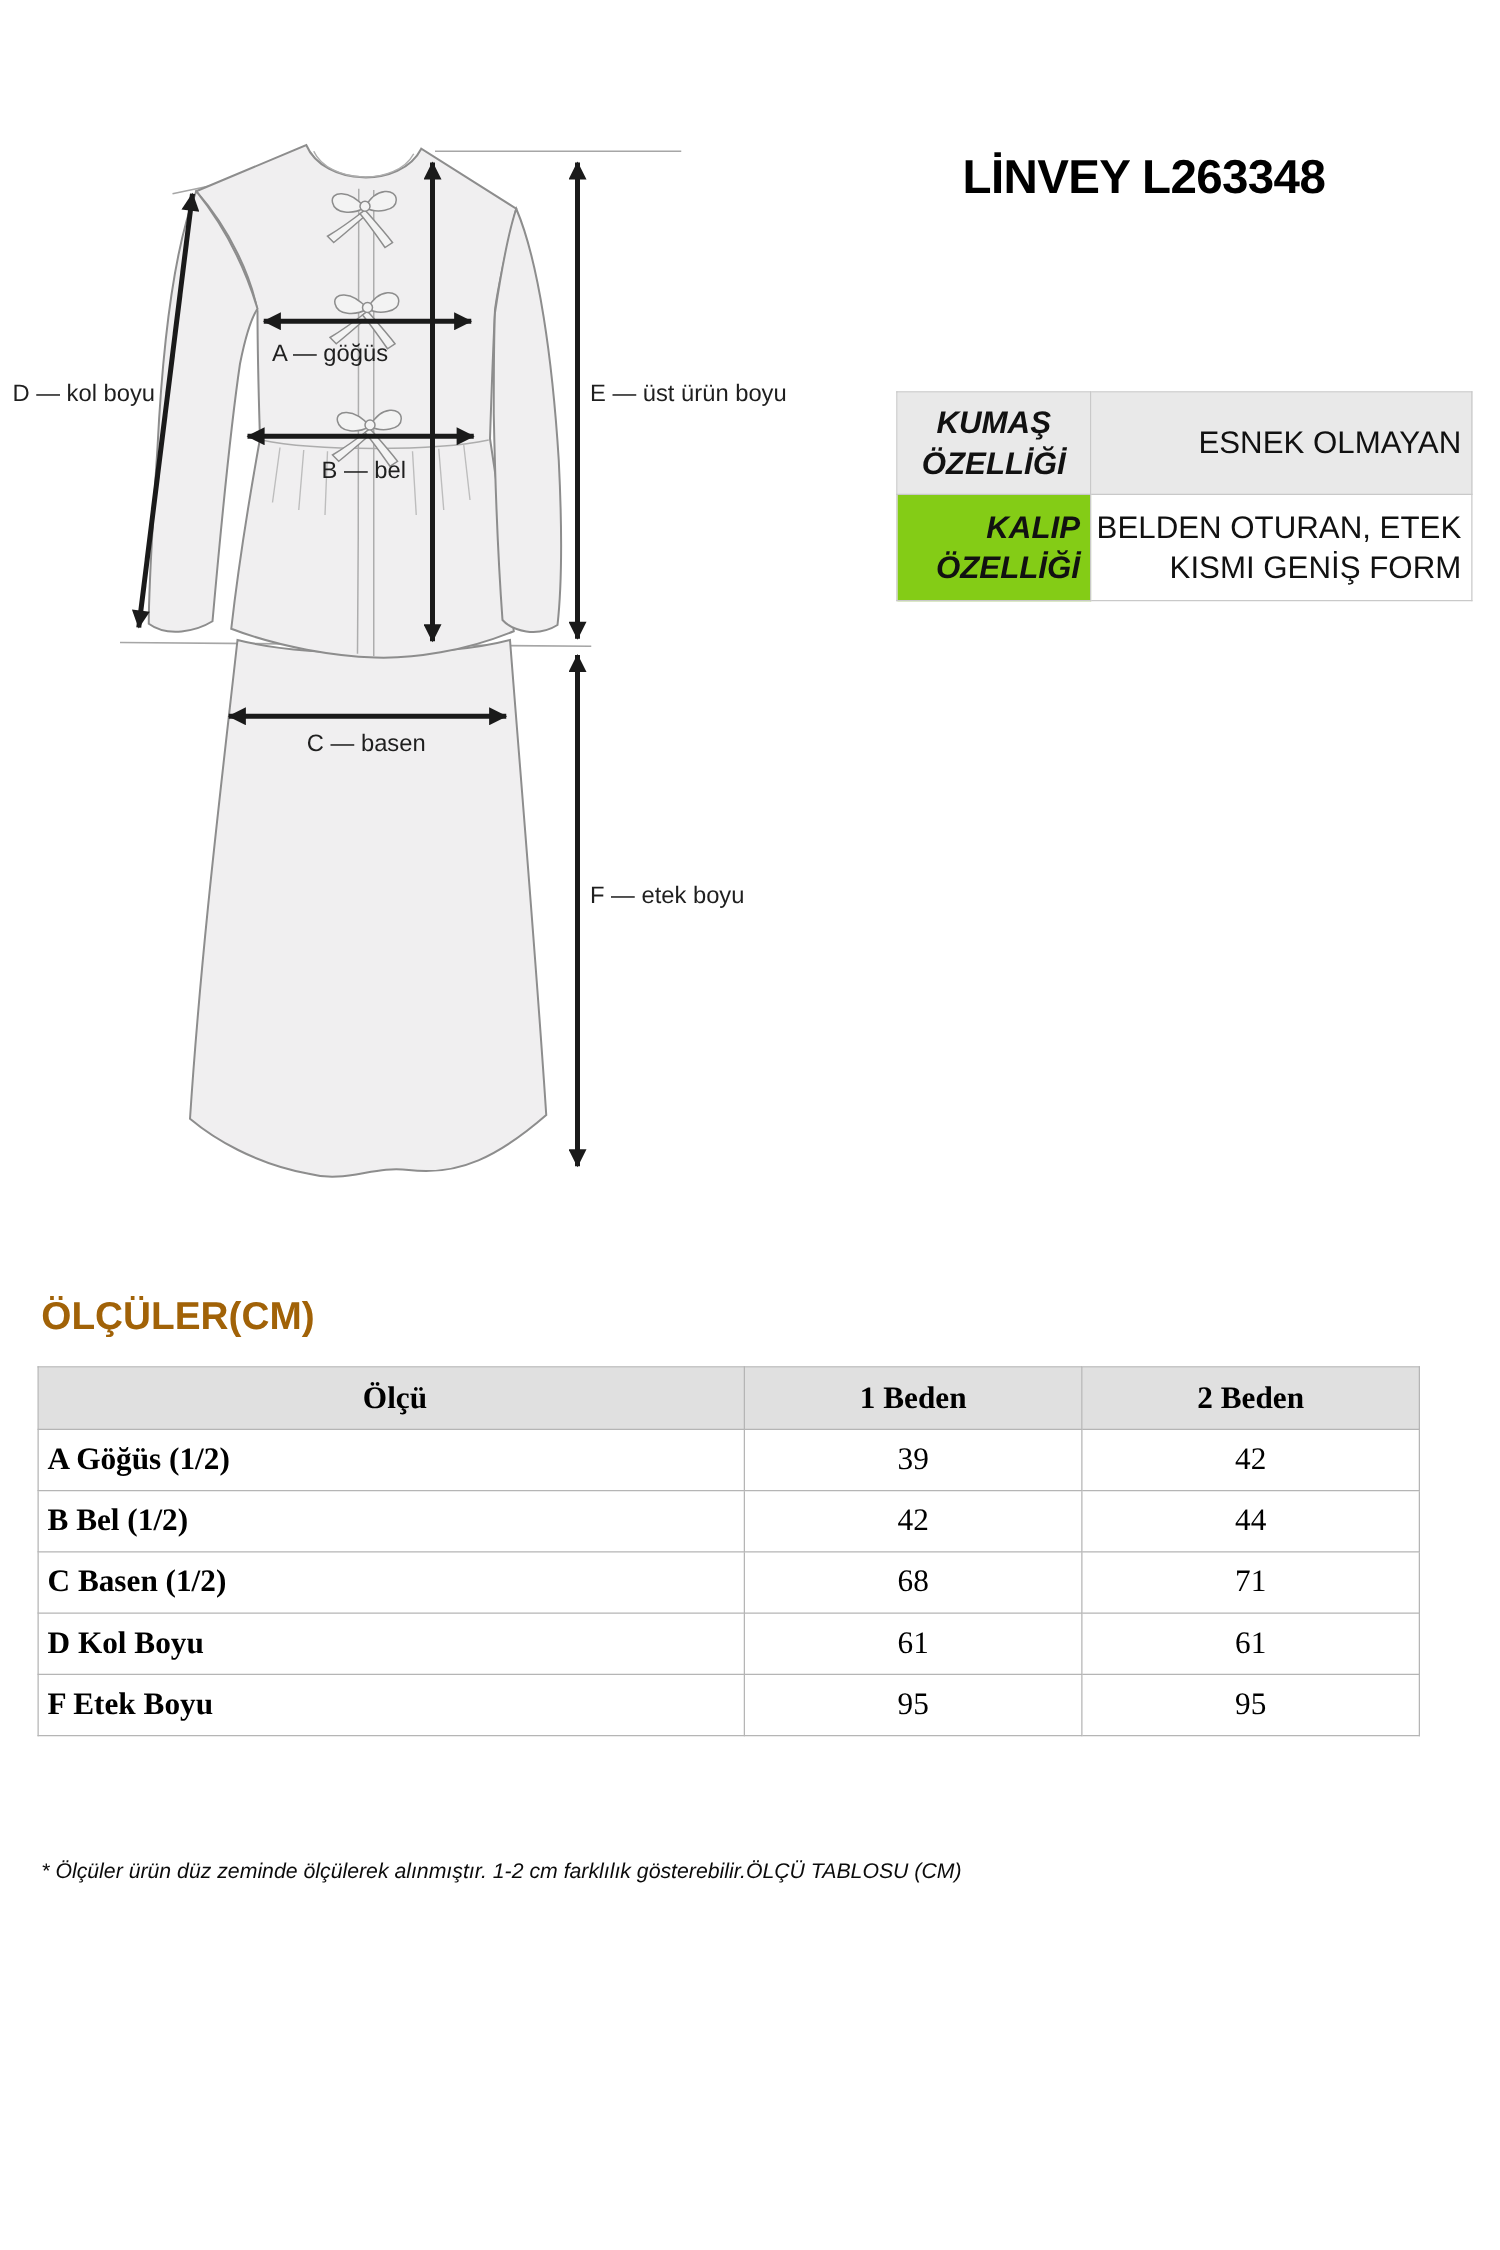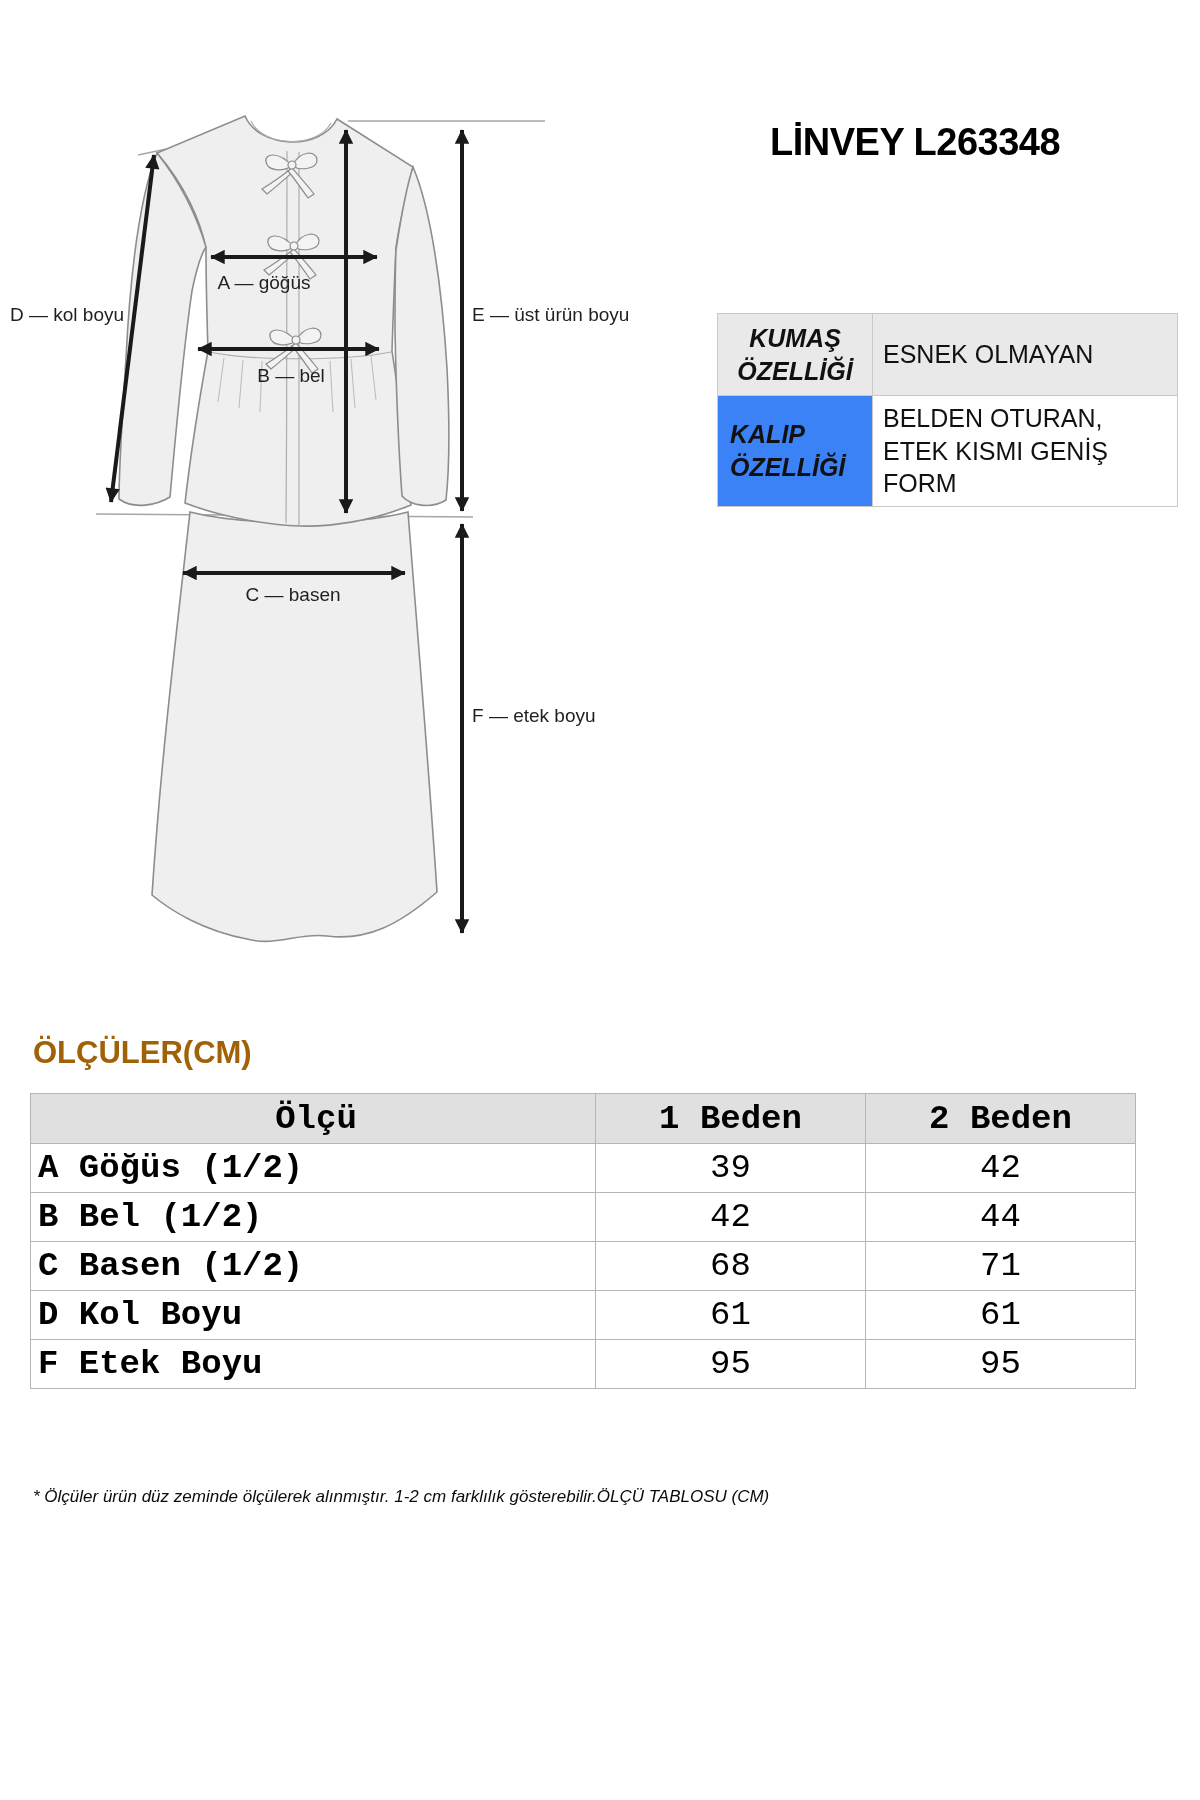--- a/index.html
+++ b/index.html
@@ -10,28 +10,28 @@
   .product-title{position:absolute;left:770px;top:121px;width:320px;text-align:left;
     font-size:38px;font-weight:bold;letter-spacing:-0.5px;white-space:nowrap;color:#000;}
 
   
   .info-table{position:absolute;left:717px;top:313px;width:461px;border-collapse:collapse;
     font-size:25px;line-height:1.3;}
   .info-table td{border:1px solid #c9c9c9;vertical-align:middle;padding:6px 8px;}
   .info-table td.k{width:134px;font-weight:bold;font-style:italic;}
   .info-table tr:nth-child(1) td{background:#e9e9e9;height:69px;}
   .info-table tr:nth-child(2) td{background:#ffffff;height:72px;}
-  .info-table tr:nth-child(2) td.k{background:#3b82f6;text-align:left;padding-left:12px;}
+  .info-table tr:nth-child(2) td.k{background:#84cc16;text-align:right;padding-left:12px;}
   .info-table tr:nth-child(1) td.k{text-align:center;}
-  .info-table td.v{text-align:left;padding-left:10px;}
+  .info-table td.v{text-align:right;padding-left:0;}
 
   
   .meas-heading{position:absolute;left:33px;top:1035px;font-size:31px;font-weight:bold;color:#a16207;}
   .meas-table{position:absolute;left:30px;top:1093px;width:1090px;border-collapse:collapse;
-    font-family:Liberation Mono, monospace;font-size:34px;color:#000;table-layout:fixed;}
+    font-family:Liberation Serif, serif;font-size:25px;color:#000;table-layout:fixed;}
   .meas-table th,.meas-table td{border:1px solid #b5b5b5;vertical-align:middle;}
   .meas-table th{background:#e0e0e0;height:47px;font-weight:bold;text-align:center;}
   .meas-table td{background:#ffffff;height:46px;}
   .meas-table .c-name{width:556px;text-align:left;padding-left:7px;font-weight:bold;}
   .meas-table .c-val{width:267px;text-align:center;}
 
   
   .notes{position:absolute;left:33px;top:1487px;font-size:17px;color:#0b0b0b;white-space:nowrap;}
   .notes .n1{font-style:italic;margin:0 0 15px 0;}
   .notes .n2{margin:0;}

